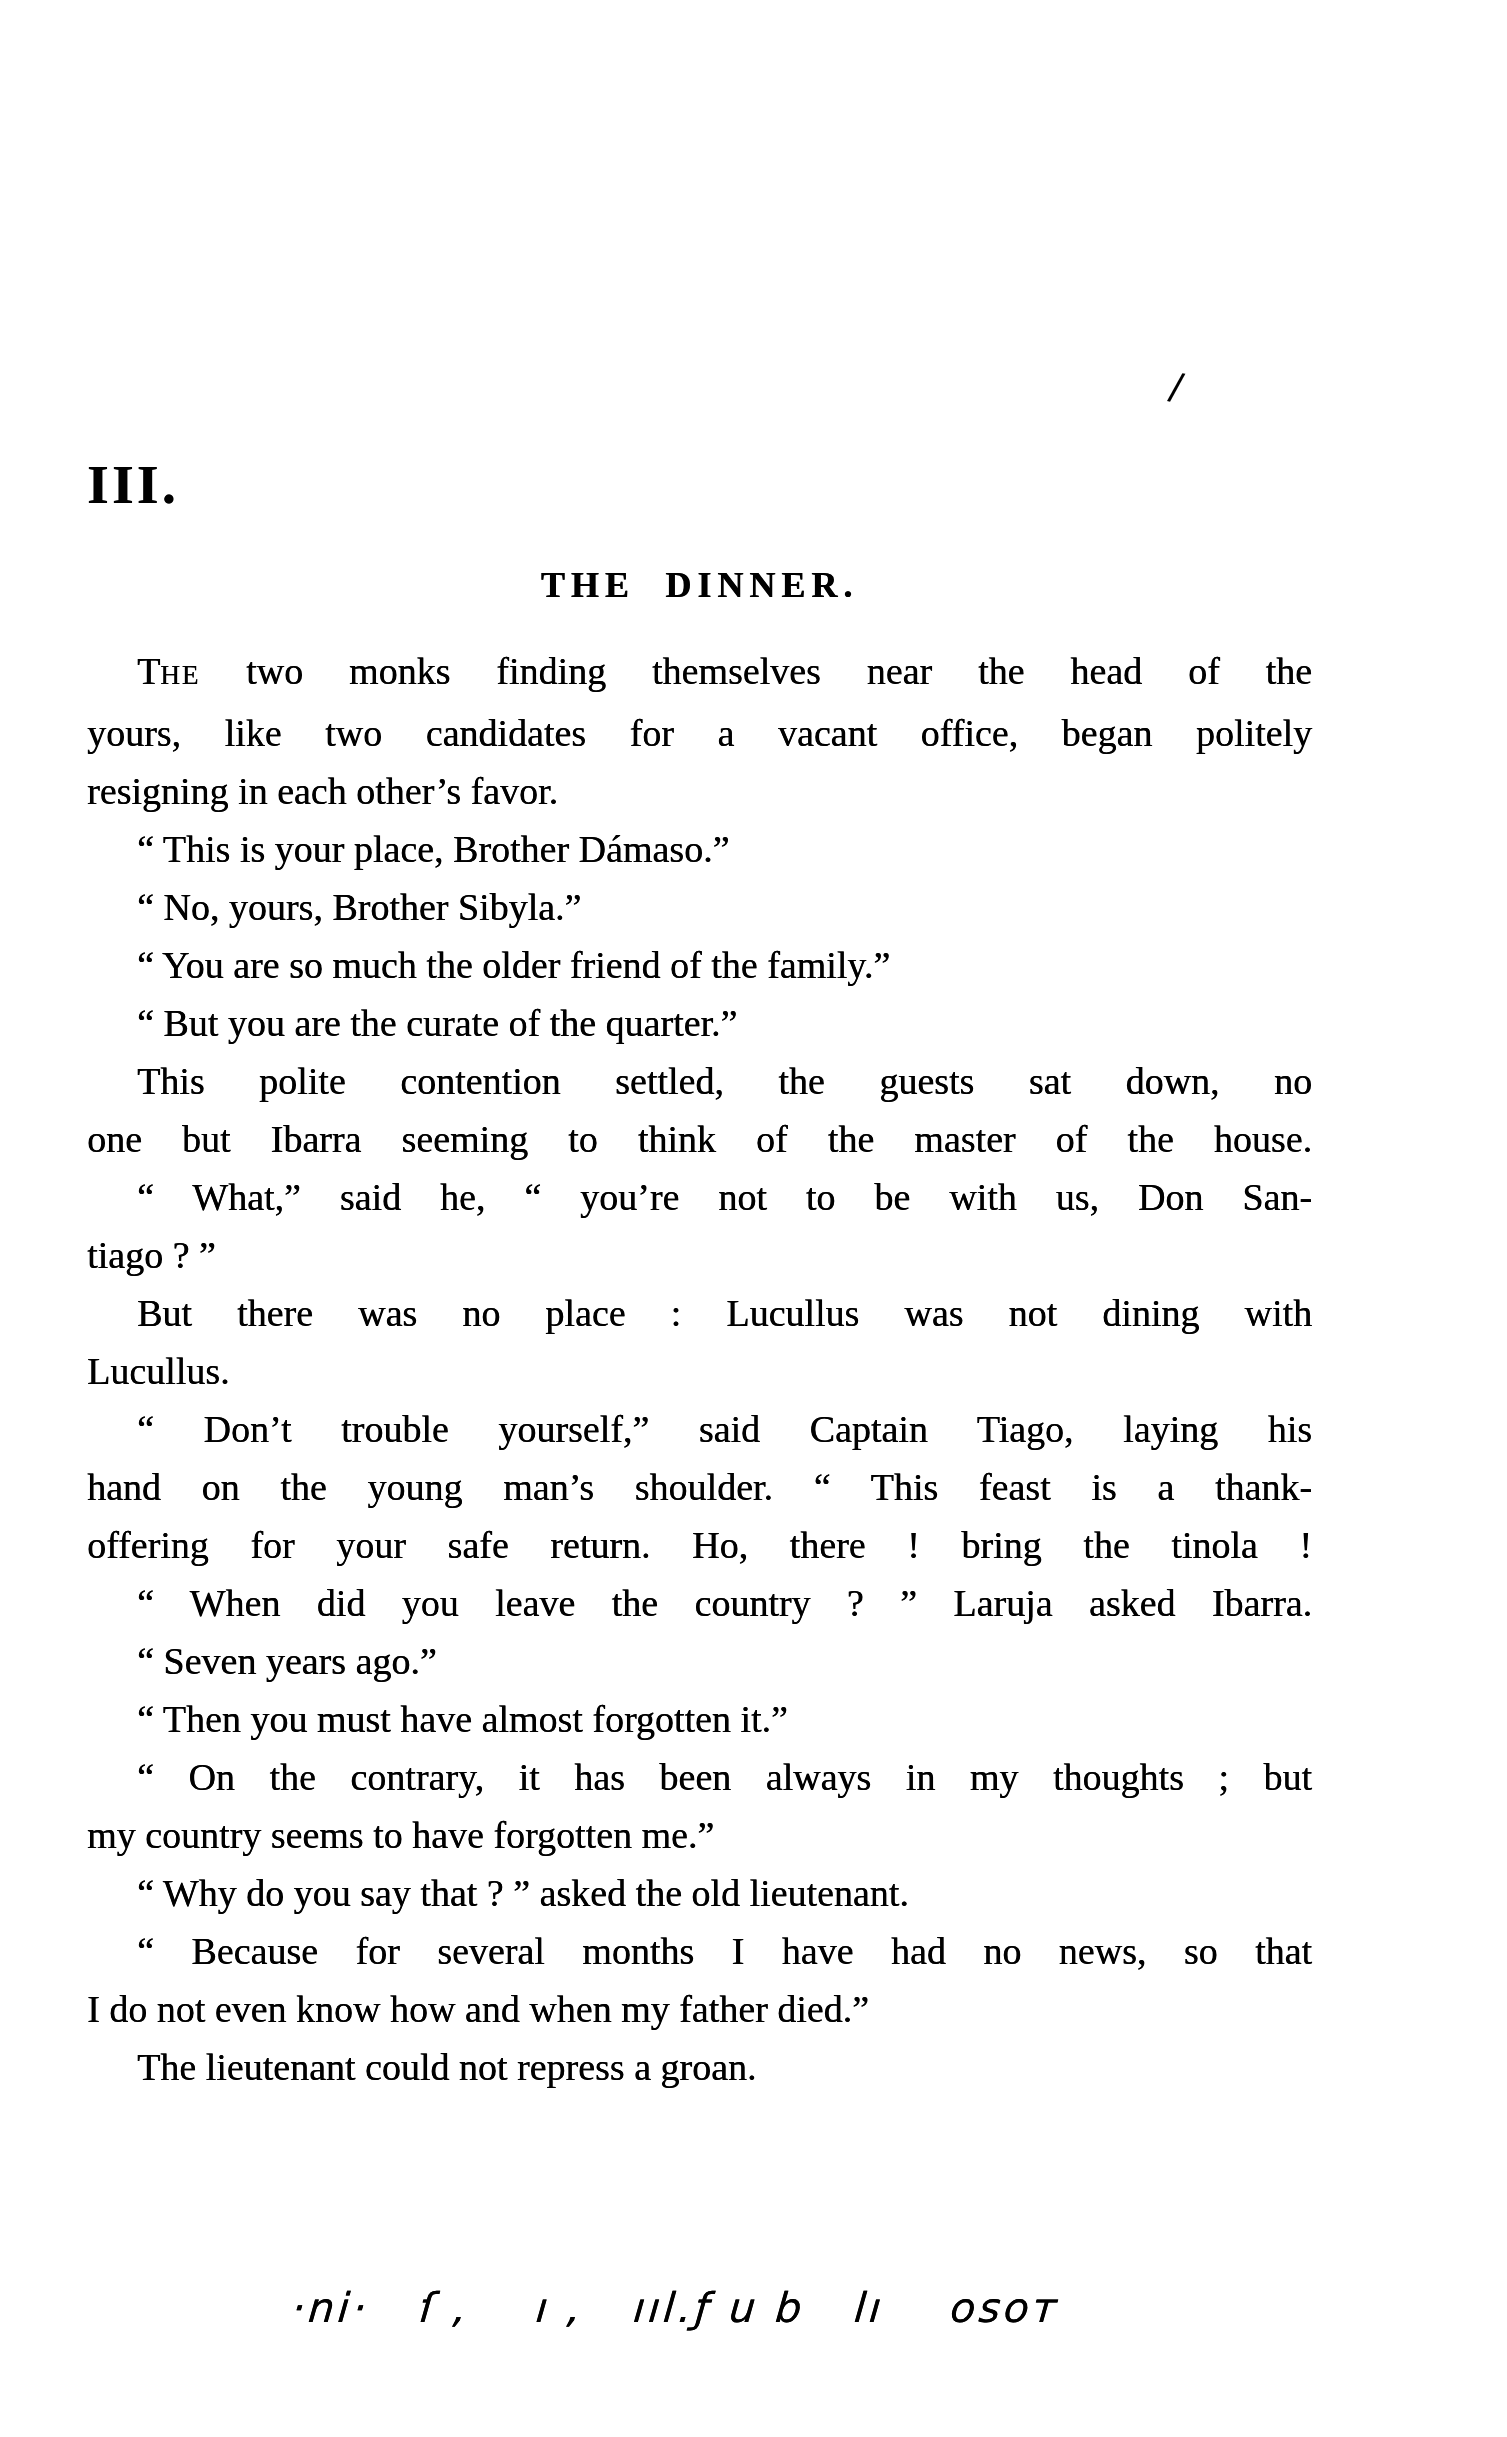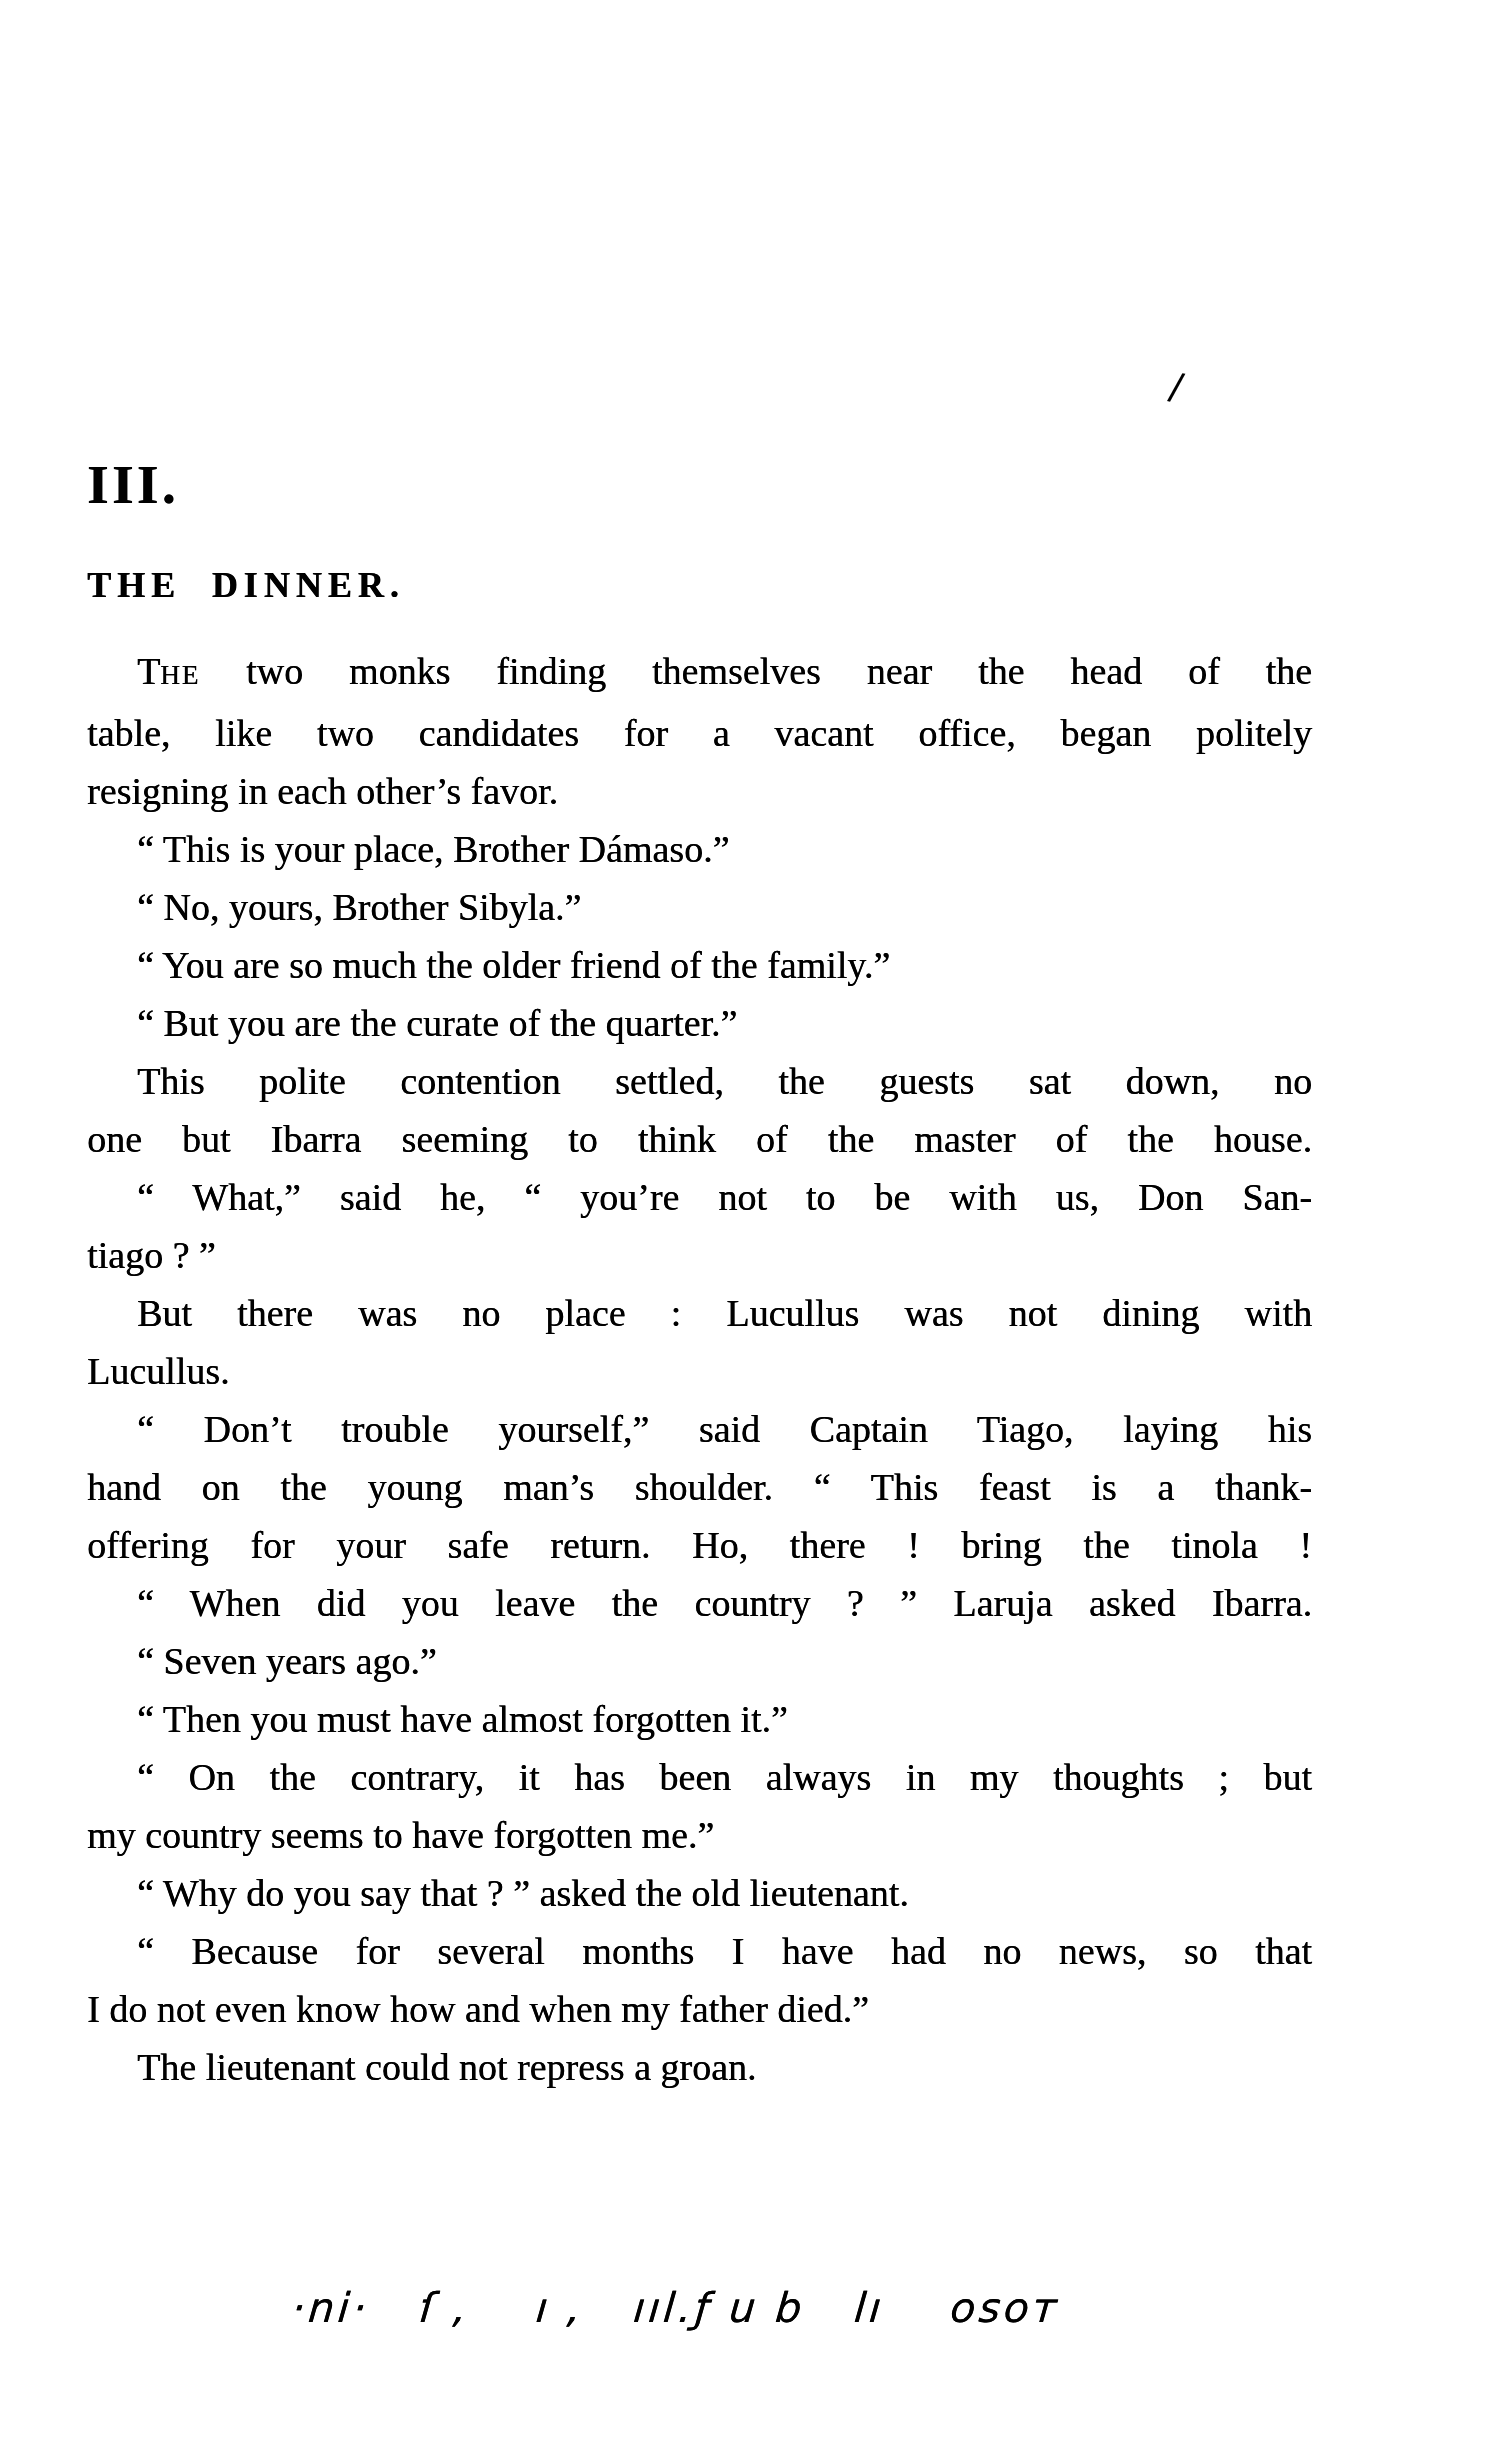--- a/index.html
+++ b/index.html
@@ -25,20 +25,21 @@
     font-size: 55px;
     font-weight: 700;
     letter-spacing: 3.5px;
     text-shadow: 0.5px 0 0 currentColor;
   }
   .chapter-title {
     position: absolute;
     left: 87px;
     top: 564px;
     width: 1225px;
+    text-align: center;
     font-size: 36px;
     font-weight: 700;
     letter-spacing: 6px;
     word-spacing: 15.6px;
     text-shadow: 0.5px 0 0 currentColor;
   }
   .body-text {
     position: absolute;
     left: 87px;
     top: 642px;
@@ -85,21 +86,21 @@
 </style>
 </head>
 <body>
 
 <div class="page">
   <div class="stray-mark">/</div>
   <div class="chapter-number">III.</div>
   <div class="chapter-title">THE DINNER.</div>
   <div class="body-text">
       <div class="line j i"><span>T</span><span class="sc">HE</span><span> two monks finding themselves near the head of the</span></div>
-      <div class="line j"><span>table, like two candidates for a vacant office, began politely</span></div>
+      <div class="line j"><span>yours, like two candidates for a vacant office, began politely</span></div>
       <div class="line"><span>resigning in each other’s favor.</span></div>
       <div class="line i"><span>“ This is your place, Brother Dámaso.”</span></div>
       <div class="line i"><span>“ No, yours, Brother Sibyla.”</span></div>
       <div class="line i"><span>“ You are so much the older friend of the family.”</span></div>
       <div class="line i"><span>“ But you are the curate of the quarter.”</span></div>
       <div class="line j i"><span>This polite contention settled, the guests sat down, no</span></div>
       <div class="line j"><span>one but Ibarra seeming to think of the master of the house.</span></div>
       <div class="line j i"><span>“ What,” said he, “ you’re not to be with us, Don San-</span></div>
       <div class="line"><span>tiago ? ”</span></div>
       <div class="line j i"><span>But there was no place : Lucullus was not dining with</span></div>

